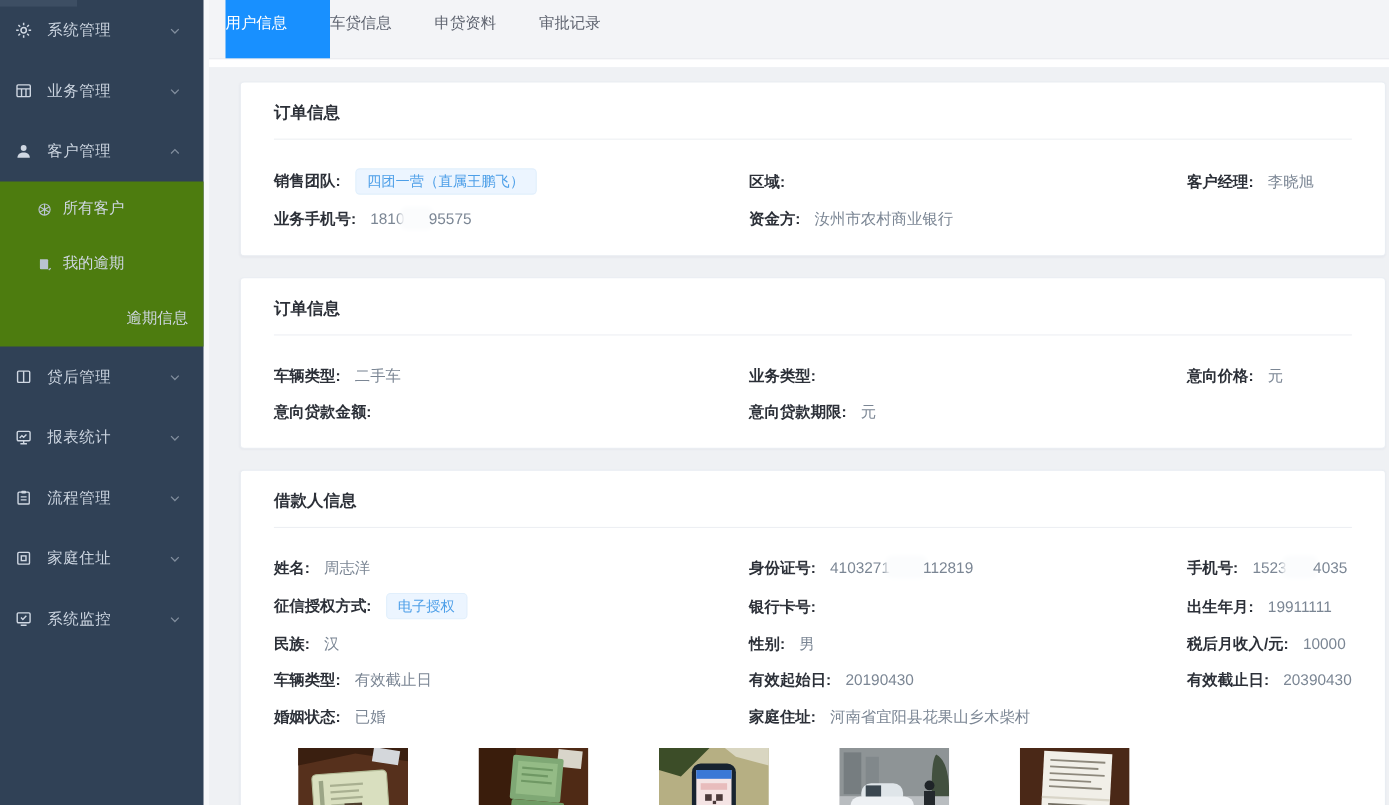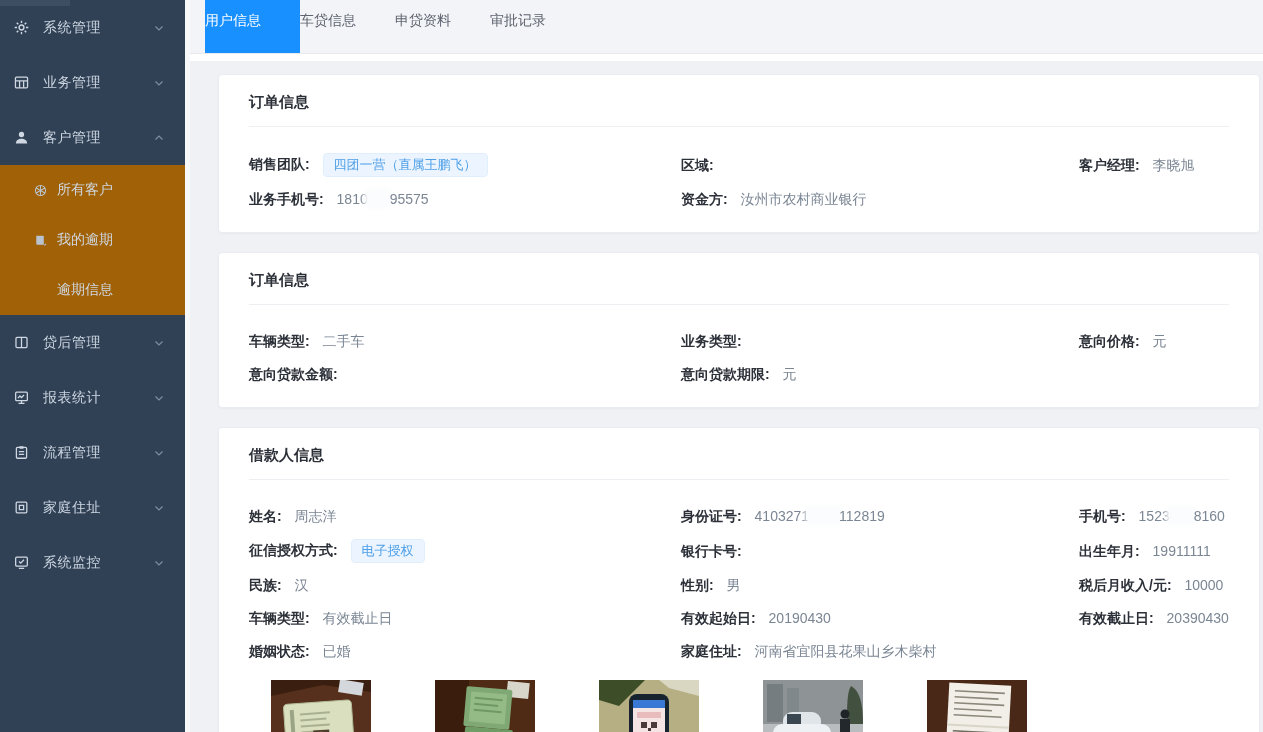--- a/index.html
+++ b/index.html
@@ -7,24 +7,24 @@
   .screen{position:relative;width:1263px;height:732px;overflow:hidden;background:#eff1f4;display:flex;}
 
   
   .sidebar{position:relative;width:185px;min-width:185px;height:100%;background:#304156;color:#ccd5e0;z-index:3;}
   .sidebar::before{content:"";position:absolute;top:0;left:0;width:70px;height:6px;background:#3d4e63;}
   .side-item{height:55px;display:flex;align-items:center;padding:0 20px 0 13px;font-size:14px;cursor:pointer;}
   .side-item .sicon{width:17px;height:17px;margin-right:13px;color:#cfd7e2;flex:none;}
   .side-item .slabel{flex:1;letter-spacing:.5px;}
   .side-item .chev{width:12px;height:12px;color:#808d9d;flex:none;}
   .chev.up svg{transform:rotate(180deg);}
-  .submenu{background:#a16207;text-align:center;}
+  .submenu{background:#4d7c0f;text-align:center;}
   .sub-item{height:50px;display:flex;align-items:center;padding-left:33px;font-size:14px;cursor:pointer;color:#cfd7e2;}
   .sub-item .sicon{width:15px;height:15px;margin-right:9px;color:#b9c3d0;flex:none;}
-  .sub-item.noicon{padding-left:57px;}
+  .sub-item.noicon{padding-left:89px;margin-left:26px;}
   svg{display:block;width:100%;height:100%;}
 
   
   .main{flex:1;height:100%;border-left:5px solid #f7f8fa;display:flex;flex-direction:column;background:#eff1f4;}
   .tabstrip{height:54px;background:#f3f4f7;border-bottom:1px solid #e7e9ed;display:flex;align-items:flex-end;padding-left:15px;box-sizing:border-box;}
   .tab{width:95px;height:56px;line-height:46px;text-align:left;font-size:14px;color:#5f6470;cursor:pointer;}
   .tab.active{background:#1890ff;color:#ffffff;}
   .tabgap{height:7px;background:#ffffff;}
   .content{flex:1;padding:13px 8px 0 28px;overflow:hidden;}
 
@@ -275,21 +275,21 @@
           <div class="field">
             <span class="lbl">姓名:</span>
             <span class="val">周志洋</span>
           </div>
           <div class="field">
             <span class="lbl">身份证号:</span>
             <span class="val">4103271</span><span class="mask" style="width:30px"></span><span class="val">112819</span>
           </div>
           <div class="field">
             <span class="lbl">手机号:</span>
-            <span class="val">1523</span><span class="mask" style="width:24px"></span><span class="val">8160</span>
+            <span class="val">1523</span><span class="mask" style="width:24px"></span><span class="val">4035</span>
           </div>
         </div>
 
         <div class="frow">
           <div class="field">
             <span class="lbl">征信授权方式:</span>
             <span class="tag">电子授权</span>
           </div>
           <div class="field">
             <span class="lbl">银行卡号:</span>

